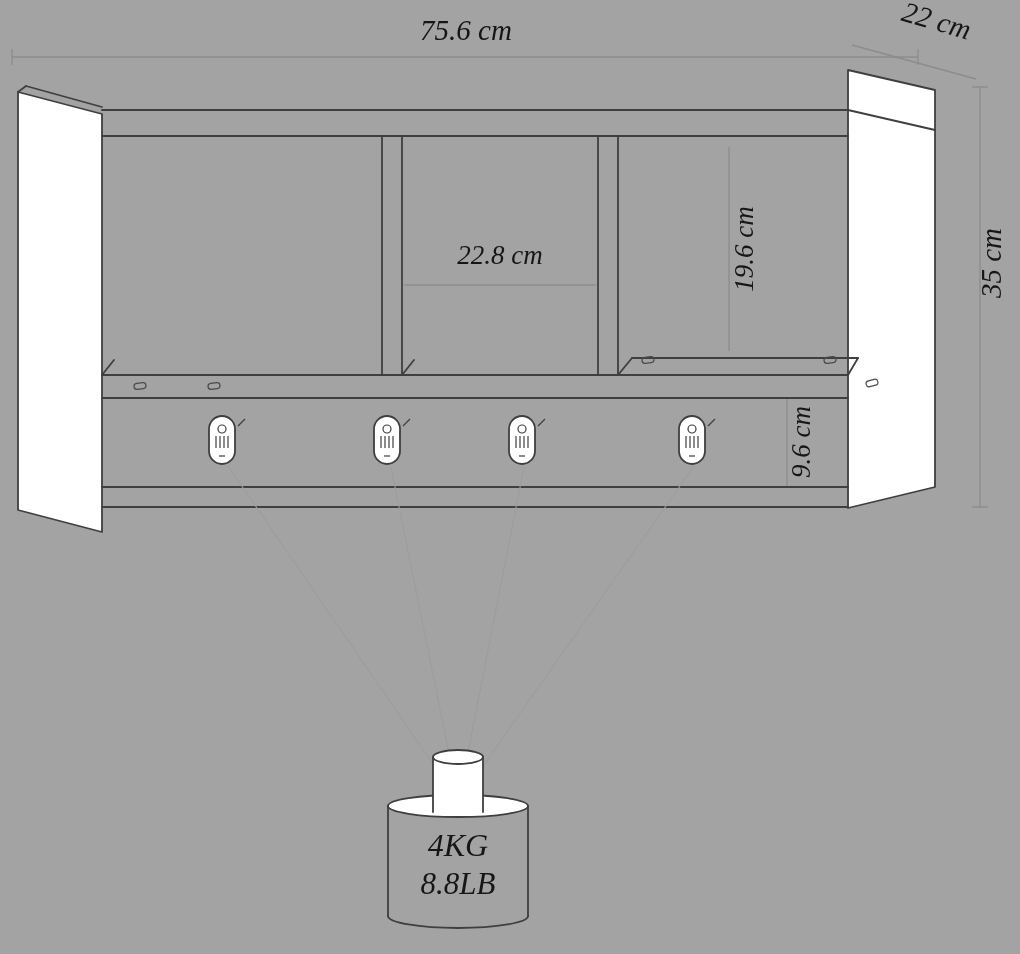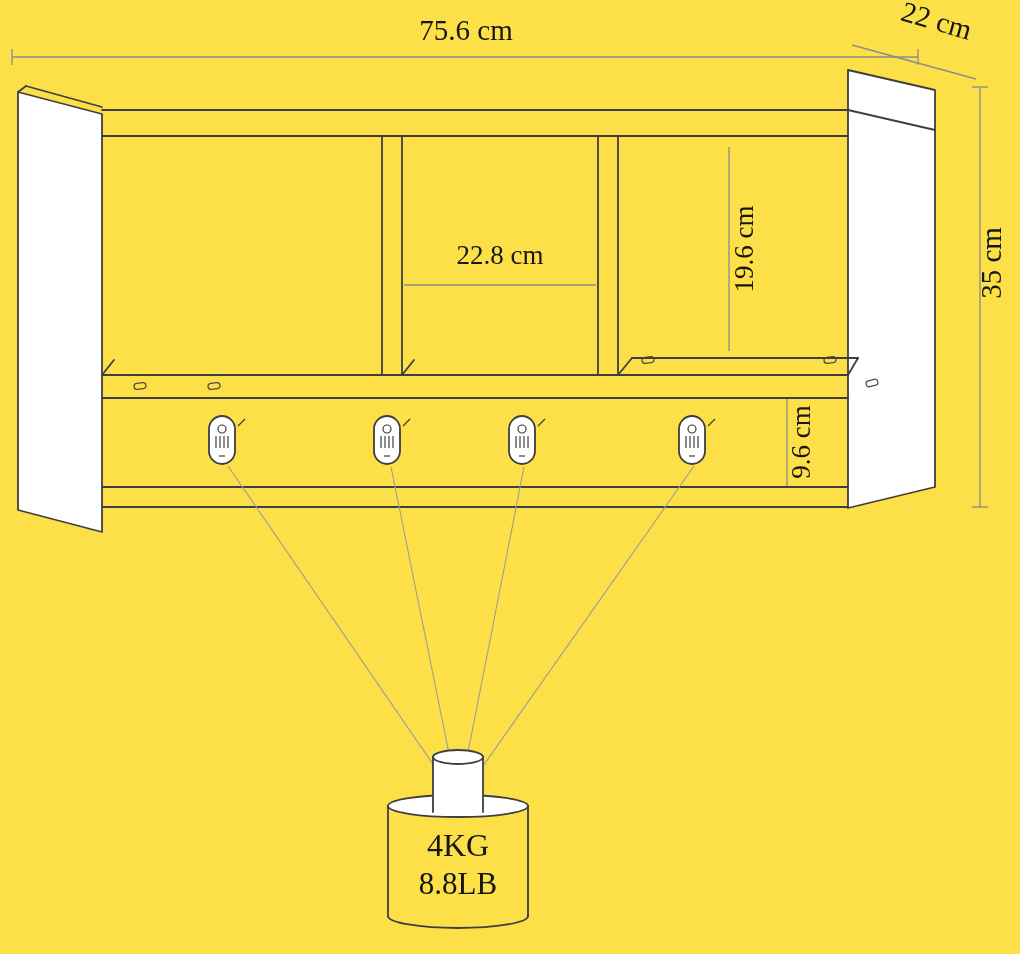--- a/index.html
+++ b/index.html
@@ -4,22 +4,23 @@
 <style>
   html, body {
     margin: 0;
     padding: 0;
     background: #ffffff;
   }
   .canvas {
     width: 1020px;
     height: 954px;
     position: relative;
-    background: #fde047;
+    background: #a3a3a3;
     overflow: hidden;
+    font-style: italic;
   }
   svg text {
     font-family: "Liberation Serif", serif;
     fill: #161616;
   }
   .struct { stroke: #3f3f3f; stroke-width: 1.8; fill: none; stroke-linecap: round; }
   .face   { fill: #ffffff; stroke: #3f3f3f; stroke-width: 1.8; stroke-linejoin: round; }
   .dim    { stroke: #8c8c8c; stroke-width: 1.3; fill: none; }
   .callout{ stroke: #9d9d9d; stroke-width: 1.1; fill: none; }
   .mark   { stroke: #4a4a4a; stroke-width: 1.2; fill: none; }

